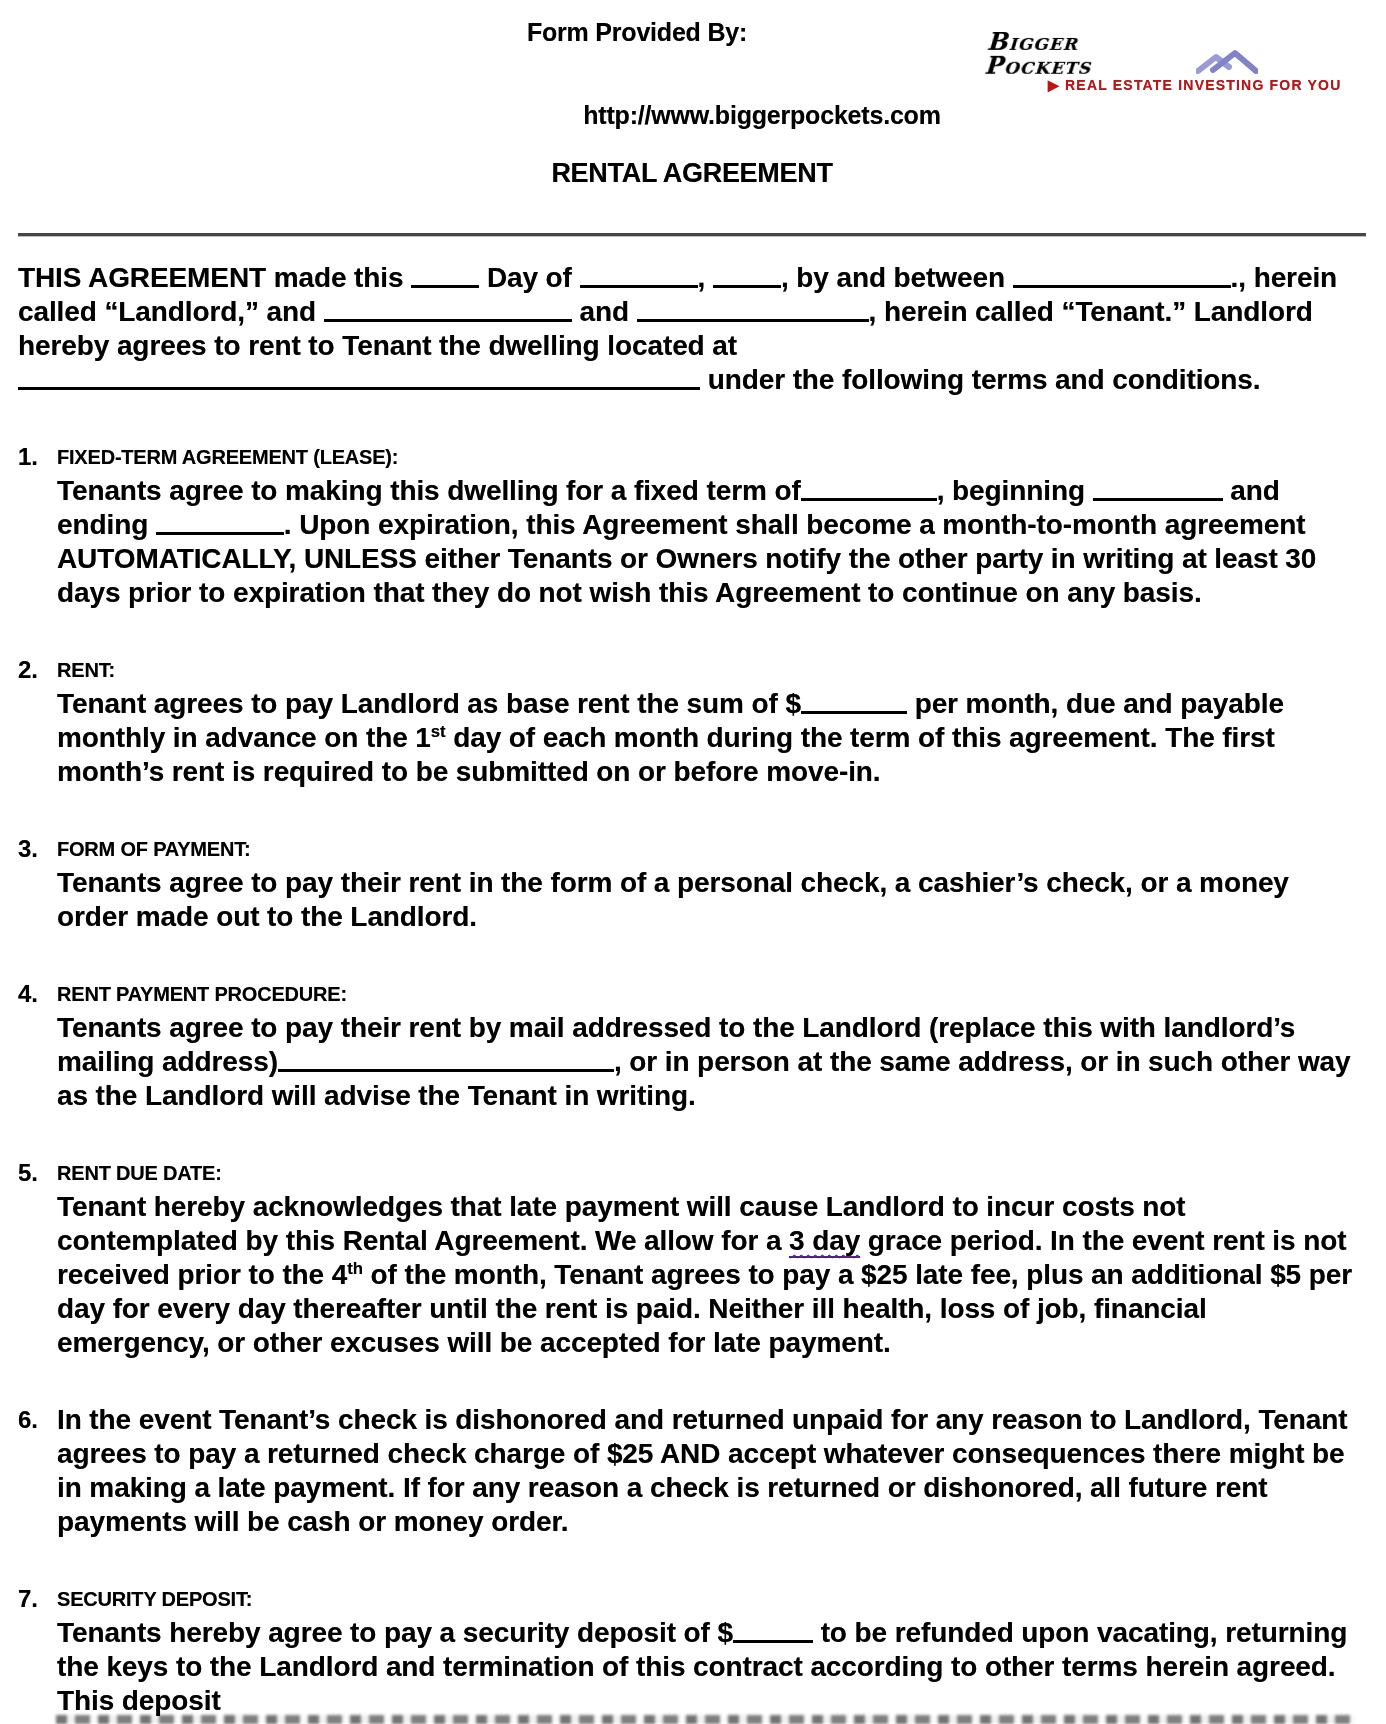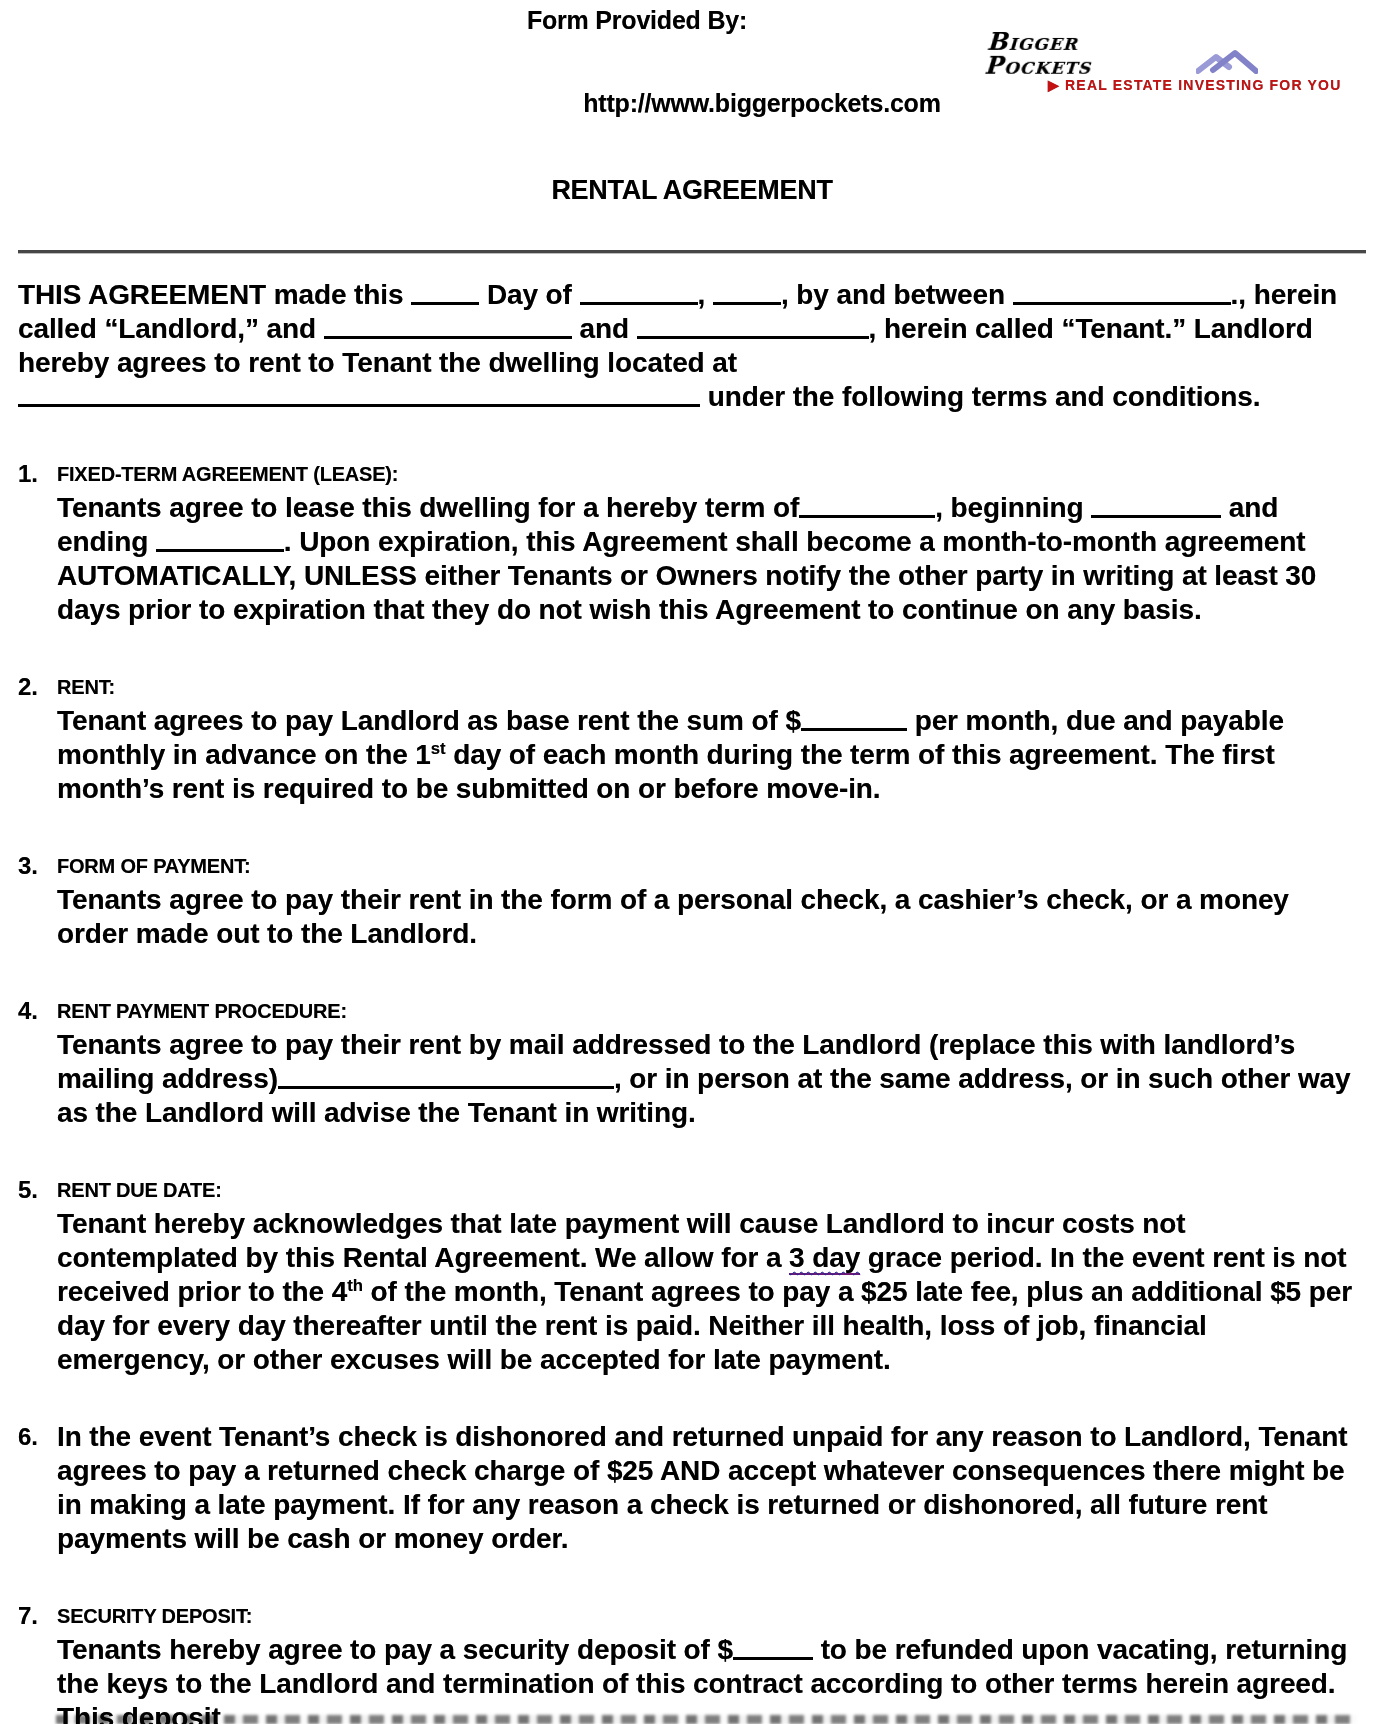--- a/index.html
+++ b/index.html
@@ -4,21 +4,21 @@
 <style>
   html,body{margin:0;padding:0;}
   body{
     width:1386px;height:1724px;overflow:hidden;
     background:#ffffff;color:#000;
     font-family:"Liberation Sans",sans-serif;
     font-weight:bold;
   }
   .page{
     position:relative;width:100%;height:100%;
-    padding:6px 20px 0 18px;box-sizing:border-box;
+    padding:18px 20px 0 18px;box-sizing:border-box;
     text-shadow:0 0 0.6px rgba(0,0,0,0.5);
   }
   .doc-text{font-size:28px;line-height:34px;letter-spacing:-0.1px;}
   
   .provided-by{
     text-align:center;font-size:25px;letter-spacing:-0.2px;
     transform:translateX(-55px);
   }
   .logo{
     position:absolute;top:30px;right:128px;width:270px;
@@ -34,21 +34,21 @@
   .logo-tagline{
     font-size:14px;letter-spacing:1.2px;line-height:10px;
     margin:2px 0 0 60px;filter:blur(0.5px);white-space:nowrap;
   }
   .site-url{
     text-align:center;font-size:25px;letter-spacing:-0.2px;
     margin-top:54px;transform:translateX(70px);
   }
   .doc-title{
     text-align:center;font-size:27px;letter-spacing:-0.3px;
-    margin-top:57px;
+    margin-top:28px;
   }
   .title-divider{
     margin-top:44px;height:0;
     border-top:3px solid #474747;border-bottom:1px solid #bdbdbd;
   }
   
   .intro{margin:24px 0 0 0;}
   
   .blank{
     display:inline-block;height:4px;vertical-align:baseline;
@@ -113,21 +113,21 @@
     <br>
     <span class="blank" style="width:682px"></span>
     <span>under the following terms and conditions.</span>
   </p>
 
   <div class="section">
     <div class="sec-num">1.</div>
     <div class="sec-content">
       <div class="sec-heading">FIXED-TERM AGREEMENT (LEASE):</div>
       <div class="doc-text">
-        <span>Tenants agree to lease this dwelling for a hereby term of</span><span class="blank" style="width:136px"></span><span>, beginning</span>
+        <span>Tenants agree to making this dwelling for a fixed term of</span><span class="blank" style="width:136px"></span><span>, beginning</span>
         <span class="blank" style="width:130px"></span>
         <span>and</span>
         <span>ending</span>
         <span class="blank" style="width:128px"></span><span>.  Upon expiration, this Agreement shall become a month-to-month agreement AUTOMATICALLY, UNLESS either Tenants or Owners notify the other party in writing at least 30 days prior to expiration that they do not wish this Agreement to continue on any basis.</span>
       </div>
     </div>
   </div>
 
   <div class="section">
     <div class="sec-num">2.</div>

